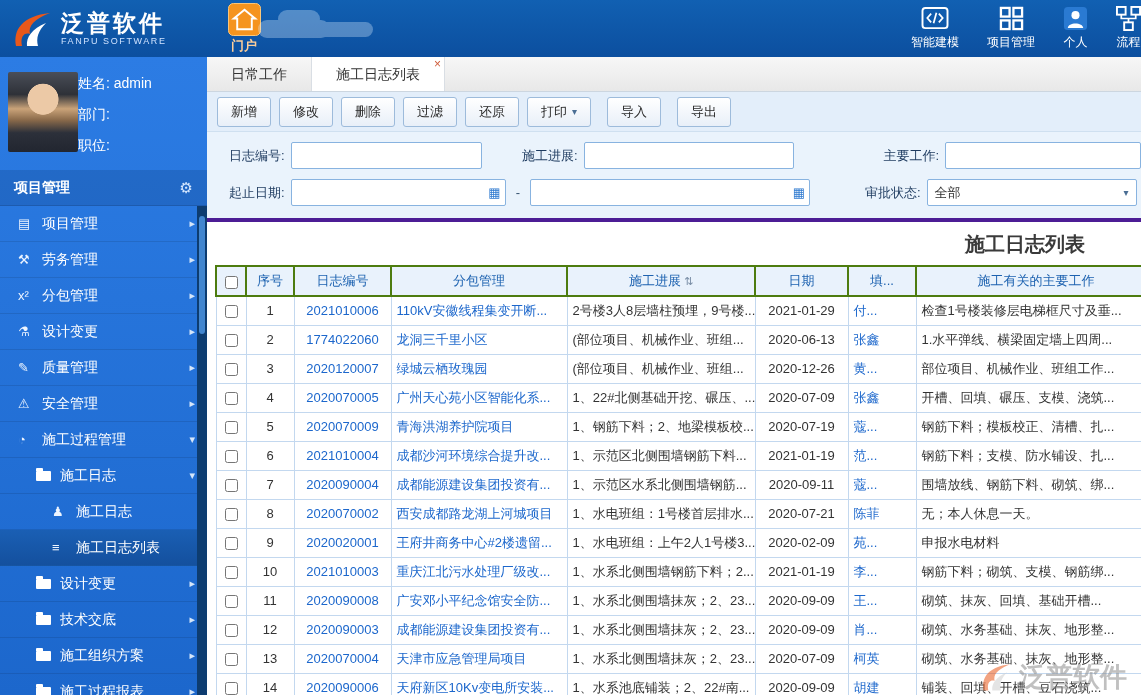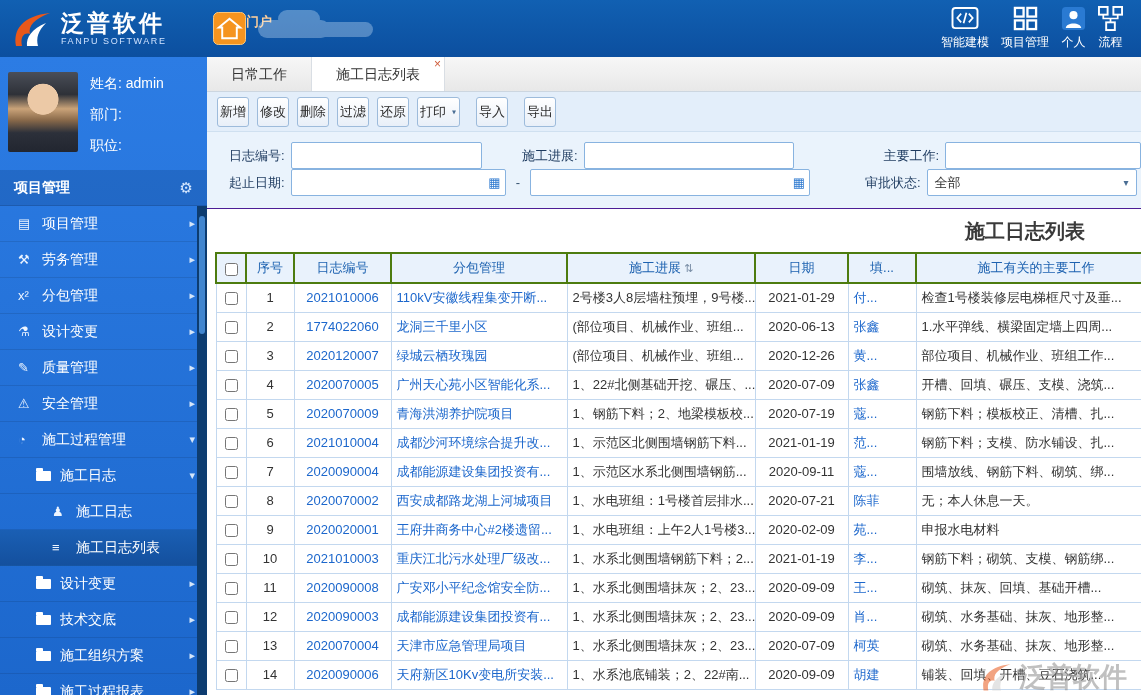--- a/index.html
+++ b/index.html
@@ -5,35 +5,35 @@
   *{margin:0;padding:0;box-sizing:border-box}
   body{width:1141px;height:695px;overflow:hidden;position:relative;background:#fff;
        font-family:"Liberation Sans","DejaVu Sans",sans-serif;font-size:13px}
 
   
   .topbar{position:absolute;top:0;left:0;width:1141px;height:57px;z-index:6;
           background:linear-gradient(180deg,#1160b2,#0c4f9f);display:flex;align-items:center;color:#fff}
   .logo{width:207px;display:flex;align-items:center;gap:7px;padding-left:12px;flex-shrink:0}
   .logo-title{font-size:23px;font-weight:bold;letter-spacing:3px;line-height:1.05}
   .logo-sub{font-size:9px;color:#cfe2ff;letter-spacing:1.6px}
-  .portal{display:flex;align-items:flex-start;width:62px;cursor:pointer;margin-left:6px}
+  .portal{display:flex;flex-direction:column;align-items:center;width:62px;cursor:pointer;margin-left:6px}
   .portal-label{color:#ffcf9a;font-size:13px;font-weight:bold;margin-top:1px}
   .clouds{position:absolute;left:258px;top:6px;width:130px;height:44px;opacity:.33;pointer-events:none}
   .cloud{position:absolute;background:#dceeff;border-radius:20px}
   .c1{left:0;top:14px;width:72px;height:18px}
   .c2{left:20px;top:4px;width:42px;height:18px}
   .c3{left:55px;top:16px;width:60px;height:15px}
-  .top-nav{margin-left:auto;display:flex;gap:12px;padding-right:18px}
+  .top-nav{margin-left:auto;display:flex;gap:28px;}
   .nav-item{display:flex;flex-direction:column;align-items:center;cursor:pointer}
   .nav-label{font-size:12px;margin-top:3px;color:#fff;white-space:nowrap}
 
   
   .sidebar{position:absolute;top:57px;left:0;width:207px;height:638px;overflow:hidden;color:#fff;
            background:linear-gradient(180deg,#2c7ce4,#1c67cc)}
-  .profile{display:flex;gap:12px;padding:15px 8px 12px 8px;height:113px}
+  .profile{display:flex;gap:0;padding:15px 8px 12px 8px;height:113px}
   .avatar{width:70px;height:80px;border-radius:2px;flex-shrink:0;
           background:radial-gradient(circle at 50% 34%, #ecc9a6 0 24%, rgba(0,0,0,0) 25%),
                      linear-gradient(180deg,#4a4e58 0%,#2e3138 28%,#caa379 46%,#8a6a4a 60%,#2c303a 76%,#222630 100%)}
   .profile-lines{display:flex;flex-direction:column;justify-content:space-between;padding:3px 0;font-size:14px}
   .section-head{height:36px;display:flex;align-items:center;padding:0 14px;font-size:14px;font-weight:bold;
                 background:rgba(8,40,90,.18);border-bottom:1px solid rgba(0,0,0,.12)}
   .gear{margin-left:auto;font-size:15px;color:#d7e8ff;cursor:pointer}
   .menu-item{height:36px;display:flex;align-items:center;border-bottom:1px solid rgba(0,0,0,.10);
              font-size:14px;cursor:pointer}
   .lvl1{padding-left:18px}.lvl2{padding-left:36px}.lvl3{padding-left:52px}
@@ -51,28 +51,28 @@
         display:flex;flex-direction:column;overflow:hidden}
   .tabbar{height:35px;flex-shrink:0;background:linear-gradient(180deg,#f7f7f7,#e8e8e8);
           border-bottom:1px solid #ccd6e0;display:flex}
   .tab{padding:0 24px;line-height:34px;font-size:14px;color:#333;border-right:1px solid #d9dee4;
        position:relative;cursor:pointer;white-space:nowrap}
   .tab.active{background:#fff}
   .tab-close{position:absolute;top:1px;right:3px;font-size:12px;color:#d05c3a;line-height:12px;cursor:pointer}
 
   .toolbar{height:40px;flex-shrink:0;background:#e3eefa;display:flex;align-items:center;gap:8px;
            padding-left:10px;border-bottom:1px solid #cfe0f0}
-  .tbtn{padding:5px 2px;background:linear-gradient(180deg,#ffffff,#e8eff8);border:1px solid #9dbbdb;
+  .tbtn{padding:5px 13px;background:linear-gradient(180deg,#ffffff,#e8eff8);border:1px solid #9dbbdb;
         border-radius:3px;font-size:13px;color:#2b2b2b;cursor:pointer;display:flex;align-items:center;gap:5px;
-        font-family:Liberation Mono, monospace}
+        font-family:Liberation Serif, serif}
   .tbtn .dd{font-size:10px;color:#4a6e94}
   .tbtn.gap{margin-left:8px}
 
-  .filters{flex-shrink:0;background:#eaf3fc;padding:10px 0 12px 22px;border-bottom:1px solid #4c1d95;
-           display:flex;flex-direction:column;overflow:hidden}
+  .filters{flex-shrink:0;background:#eaf3fc;padding:10px 0 12px 22px;border-bottom:4px solid #4c1d95;
+           display:flex;flex-direction:column;gap:10px;overflow:hidden}
   .frow{display:flex;align-items:center;white-space:nowrap}
   .flabel{color:#1d3a5f;margin-right:6px}
   .finput{height:27px;border:1px solid #88b3e0;border-radius:2px;background:#fff;padding:0 6px;
           font-size:13px;outline:none;font-family:inherit}
   .w215{width:215px}.w236{width:236px}.w220{width:220px}.w280{width:280px}
   .ml40{margin-left:40px}.ml70{margin-left:90px}.ml55{margin-left:55px}
   .date-wrap{position:relative;display:inline-flex;align-items:center}
   .date-wrap .finput{padding-right:26px}
   .cal-icon{position:absolute;right:5px;font-size:13px;color:#2f7ad0;cursor:pointer}
   .dash{margin:0 10px;color:#33506e}

